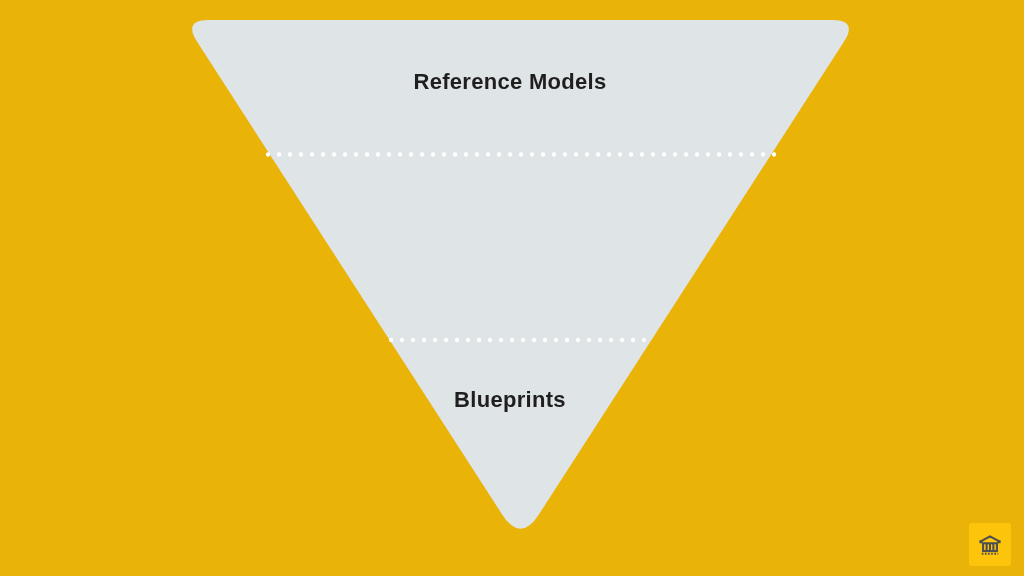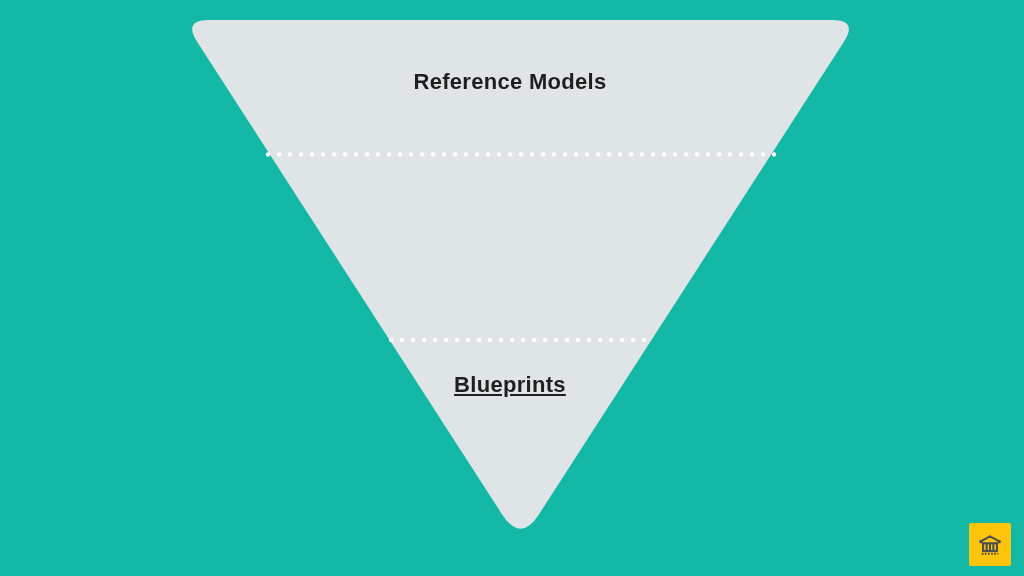--- a/index.html
+++ b/index.html
@@ -5,21 +5,21 @@
   html, body {
     margin: 0;
     padding: 0;
     background: #ffffff;
     font-family: "Liberation Sans", "DejaVu Sans", sans-serif;
   }
   .canvas {
     position: relative;
     width: 1024px;
     height: 576px;
-    background: #14b8a6;
+    background: #eab308;
     overflow: hidden;
   }
   .pyramid-svg {
     position: absolute;
     left: 0;
     top: 0;
     width: 1024px;
     height: 576px;
     display: block;
   }
@@ -29,21 +29,21 @@
     width: 800px;
     text-align: center;
     font-weight: bold;
     font-size: 22px;
     line-height: 26px;
     letter-spacing: 0.3px;
     color: #1f1f1f;
   }
   .label-top    { top: 69px; }
   .label-middle { top: 220px; }
-  .label-bottom { top: 372px; text-decoration: underline; }
+  .label-bottom { top: 387px; }
   .brand-badge {
     position: absolute;
     left: 969px;
     top: 523px;
     width: 42px;
     height: 43px;
     background: #fcc40a;
     border: none;
     border-radius: 2px;
     padding: 0;

